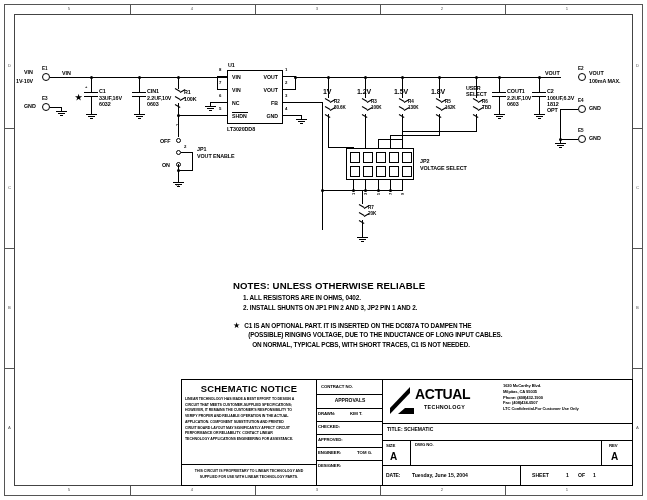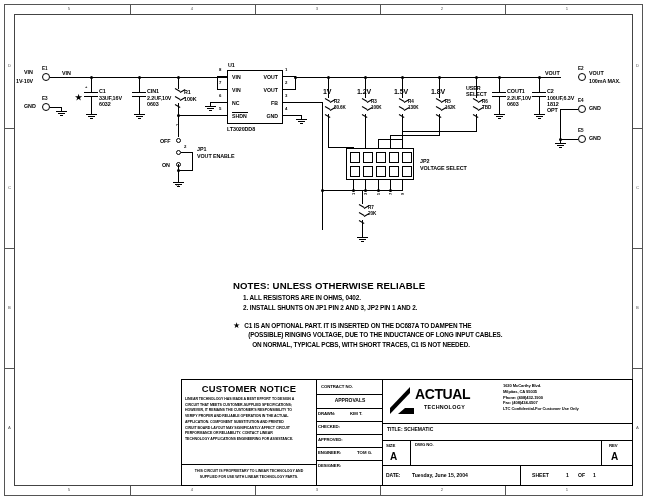--- a/index.html
+++ b/index.html
@@ -488,21 +488,21 @@
     <div class="tbl-line" style="left:0;top:84px;width:134px;height:1.3px;"></div>
 
     <div class="tbl-line" style="left:134px;top:14px;width:67px;height:1.3px;"></div>
     <div class="tbl-line" style="left:134px;top:28px;width:67px;height:1.3px;"></div>
     <div class="tbl-line" style="left:134px;top:41px;width:67px;height:1.3px;"></div>
     <div class="tbl-line" style="left:134px;top:54px;width:67px;height:1.3px;"></div>
     <div class="tbl-line" style="left:134px;top:67px;width:67px;height:1.3px;"></div>
     <div class="tbl-line" style="left:134px;top:80px;width:67px;height:1.3px;"></div>
 
     <div class="tb" style="left:3px;top:3px;width:128px;">
-      <div class="cust-title">CUSTOMER NOTICE</div>
+      <div class="cust-title">SCHEMATIC NOTICE</div>
       <div class="cust-body" style="margin-top:3px;">
         <div>LINEAR TECHNOLOGY HAS MADE A BEST EFFORT TO DESIGN A</div>
         <div>CIRCUIT THAT MEETS CUSTOMER-SUPPLIED SPECIFICATIONS;</div>
         <div>HOWEVER, IT REMAINS THE CUSTOMER'S RESPONSIBILITY TO</div>
         <div>VERIFY PROPER AND RELIABLE OPERATION IN THE ACTUAL</div>
         <div>APPLICATION.  COMPONENT SUBSTITUTION AND PRINTED</div>
         <div>CIRUIT BOARD LAYOUT MAY SIGNIFICANTLY AFFECT CIRCUIT</div>
         <div>PERFORMANCE OR RELIABILITY.  CONTACT LINEAR</div>
         <div>TECHNOLOGY APPLICATIONS ENGINEERING FOR ASSISTANCE.</div>
       </div>

